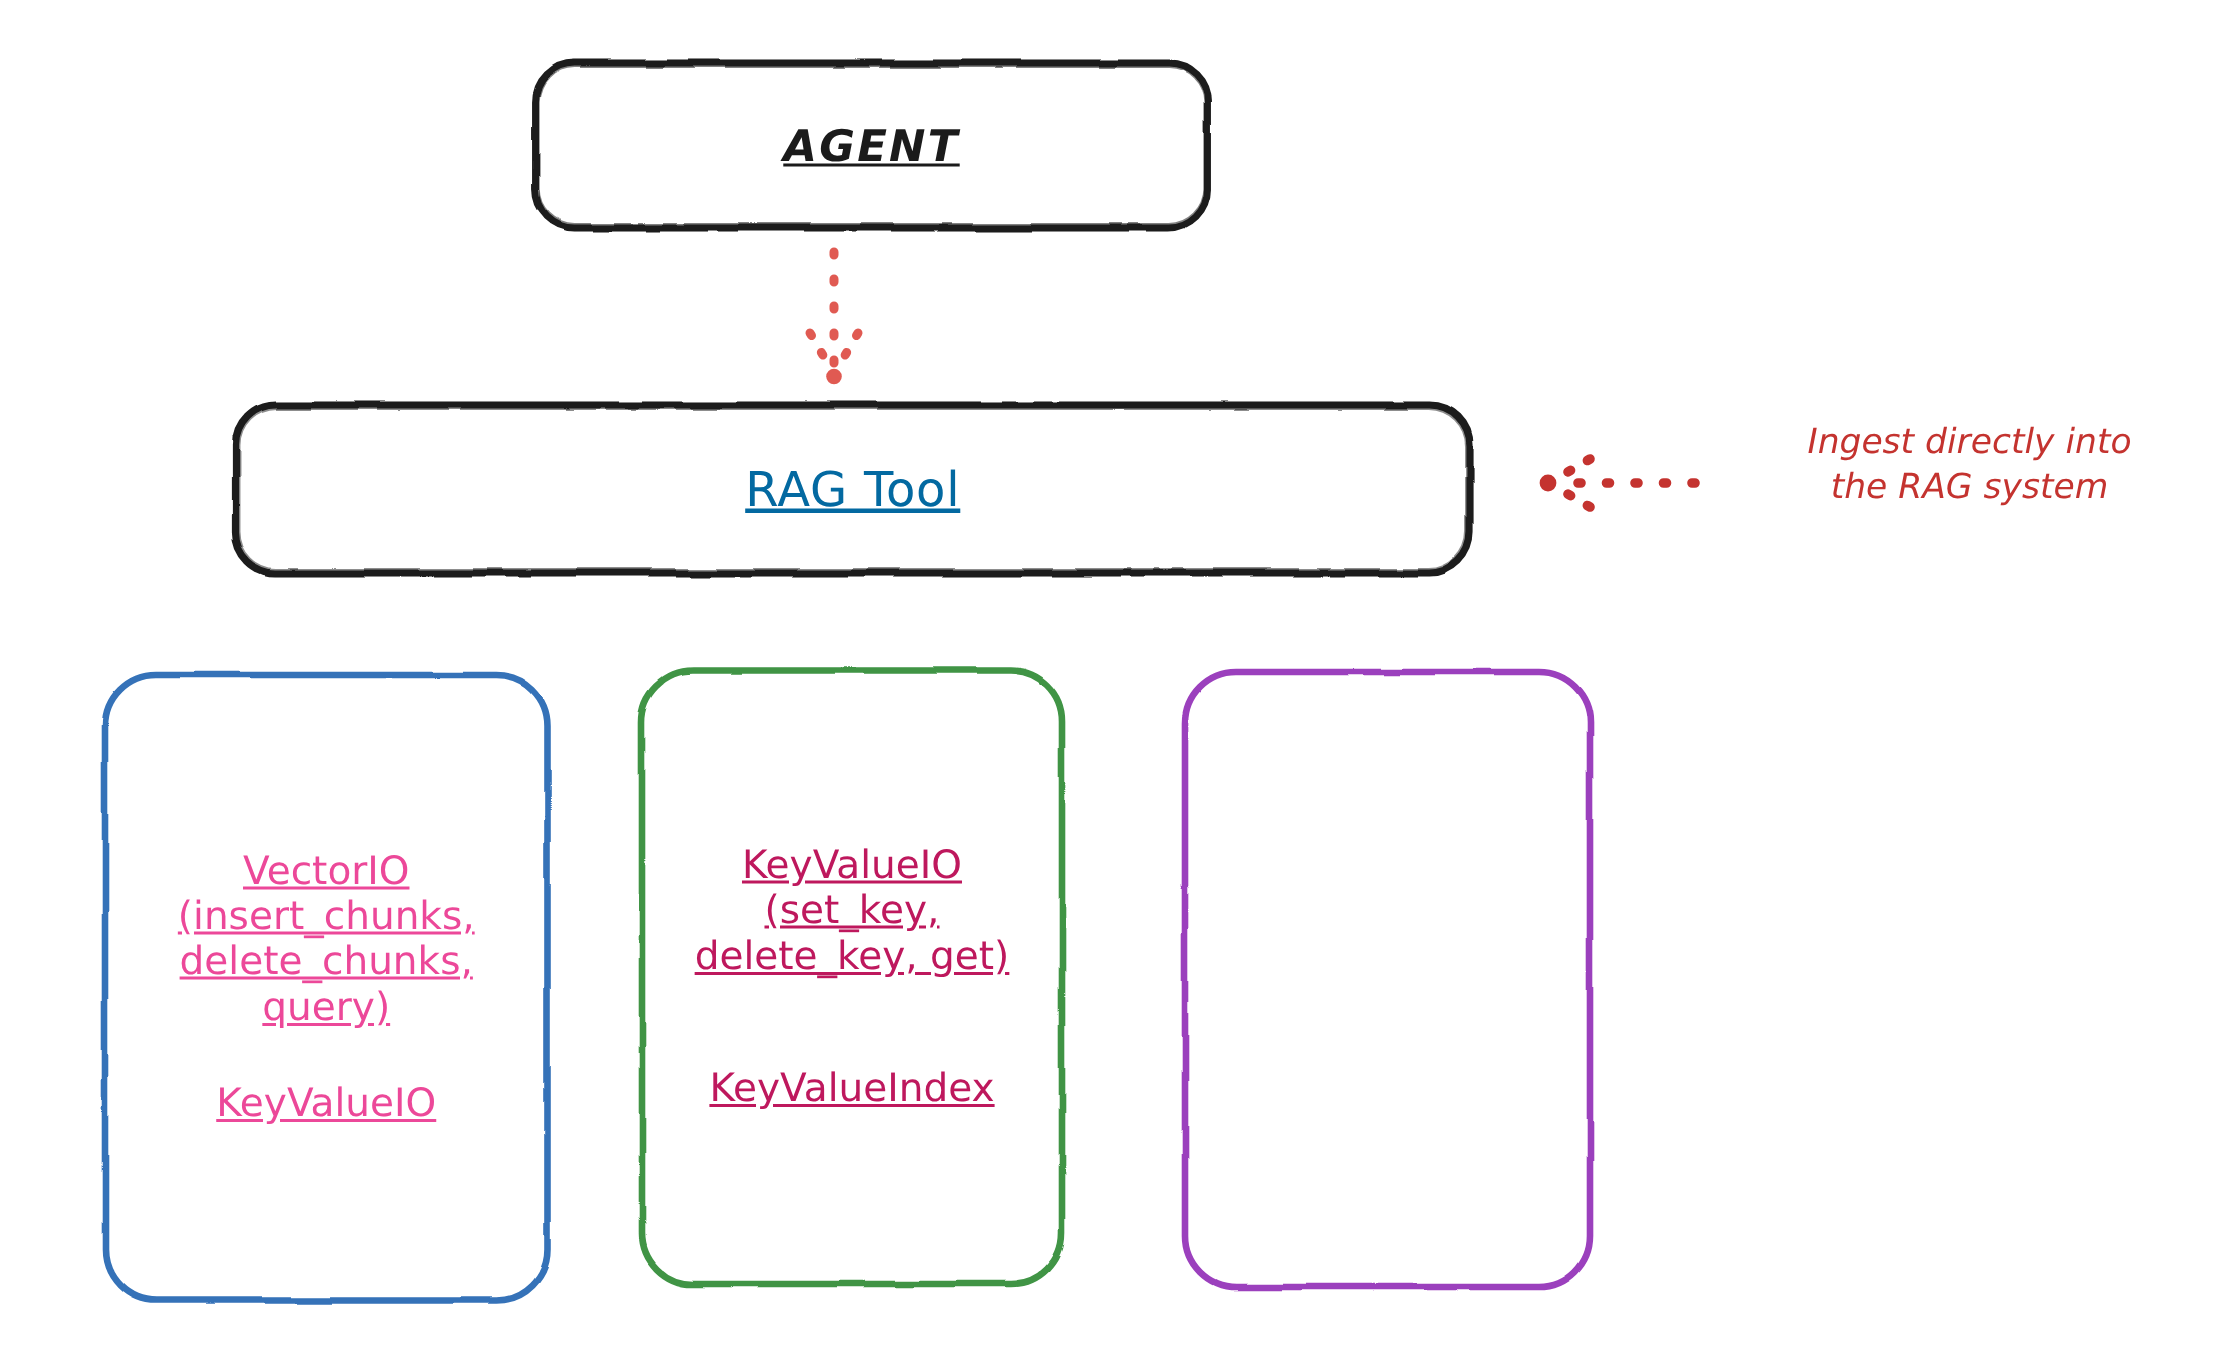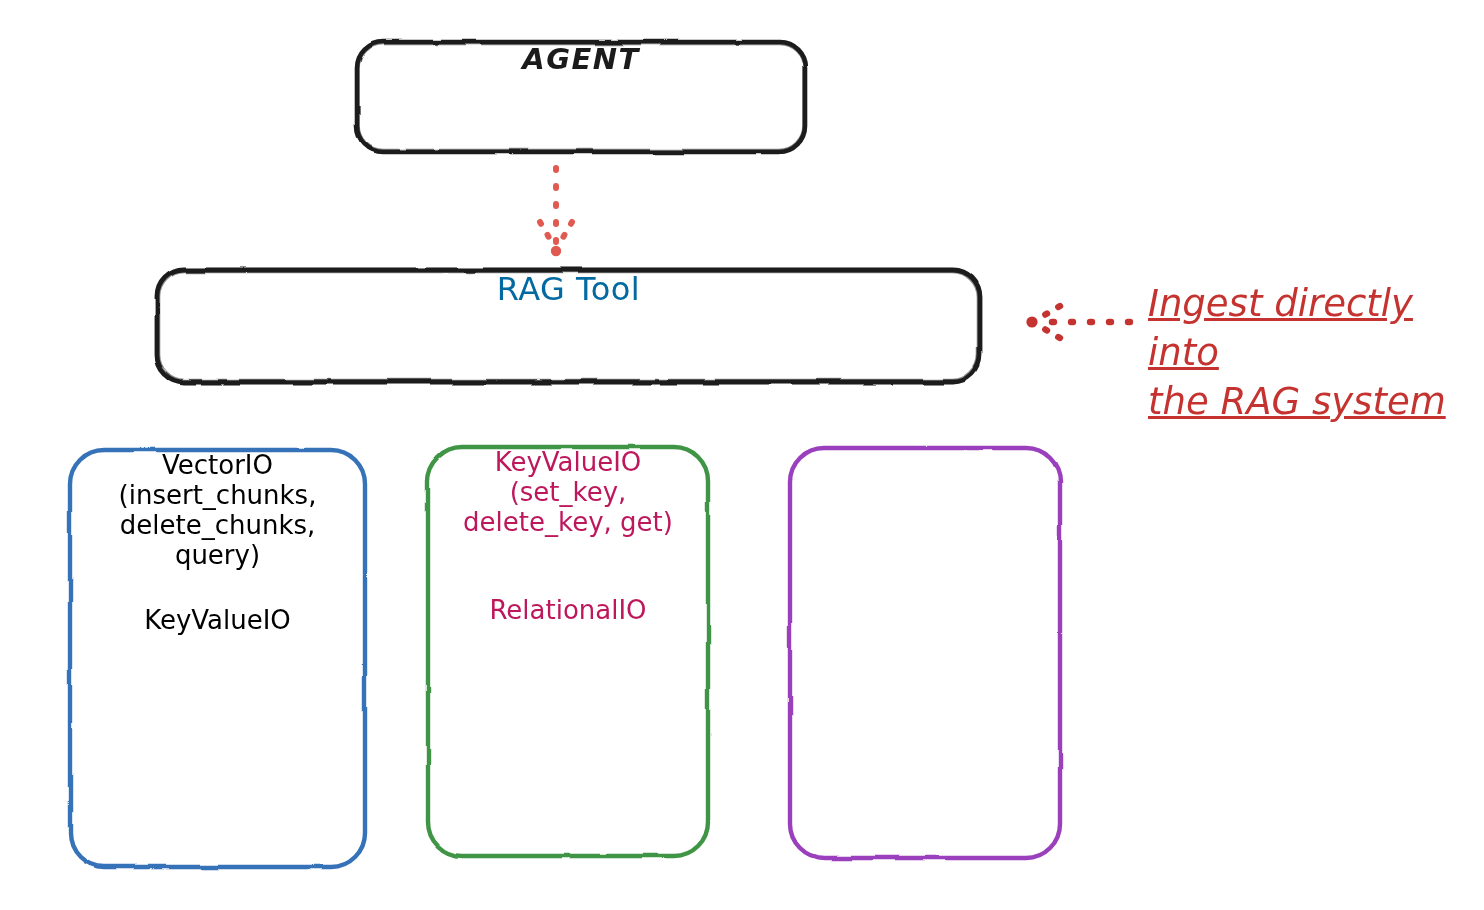--- a/index.html
+++ b/index.html
@@ -23,25 +23,26 @@
     left: 0;
     top: 0;
     width: 1484px;
     height: 910px;
   }
   .node-label {
     position: absolute;
     display: flex;
     flex-direction: column;
     align-items: center;
-    justify-content: flex-start;
+    justify-content: center;
     text-align: center;
     font-family: "DejaVu Sans", sans-serif;
     pointer-events: none;
     white-space: pre;
+    text-decoration: underline;
   }
   .agent-label {
     left: 357px;
     top: 42px;
     width: 448px;
     height: 110px;
     font-size: 29px;
     font-style: italic;
     font-weight: 600;
     letter-spacing: 1.5px;
@@ -62,21 +63,21 @@
   }
   .store-label .block-gap {
     display: block;
     height: 34px;
   }
   .vector-label {
     left: 70px;
     top: 450px;
     width: 295px;
     height: 417px;
-    color: #000000;
+    color: #ec4899;
   }
   .kv-label {
     left: 428px;
     top: 447px;
     width: 280px;
     height: 409px;
     color: #be185d;
     gap: 12px;
   }
   .rel-label {
@@ -84,28 +85,27 @@
     top: 448px;
     width: 270px;
     height: 410px;
     color: #9b3fbd;
   }
   .annotation {
     position: absolute;
     left: 1148px;
     top: 280px;
     width: 330px;
-    font-size: 37px;
+    font-size: 23px;
     line-height: 1.32;
     color: #c4332f;
-    text-align: left;
+    text-align: center;
     font-style: italic;
     pointer-events: none;
     white-space: pre-line;
-    text-decoration: underline;
   }
 </style>
 </head>
 <body>
 
 <div id="canvas">
 
   <svg id="sketch" viewBox="0 0 1484 910">
     <defs>
       <filter id="rough" x="-10%" y="-10%" width="120%" height="120%">
@@ -170,20 +170,20 @@
 query)</span>
     <span class="block-gap"></span>
     <span>KeyValueIO</span>
   </div>
 
   <div class="node-label store-label kv-label">
     <span>KeyValueIO
 (set_key,
 delete_key, get)</span>
     <span class="block-gap"></span>
-    <span>RelationalIO</span>
+    <span>KeyValueIndex</span>
   </div>
 
 
   <div class="annotation">Ingest directly into
 the RAG system</div>
 
 </div>
 
 </body></html>

